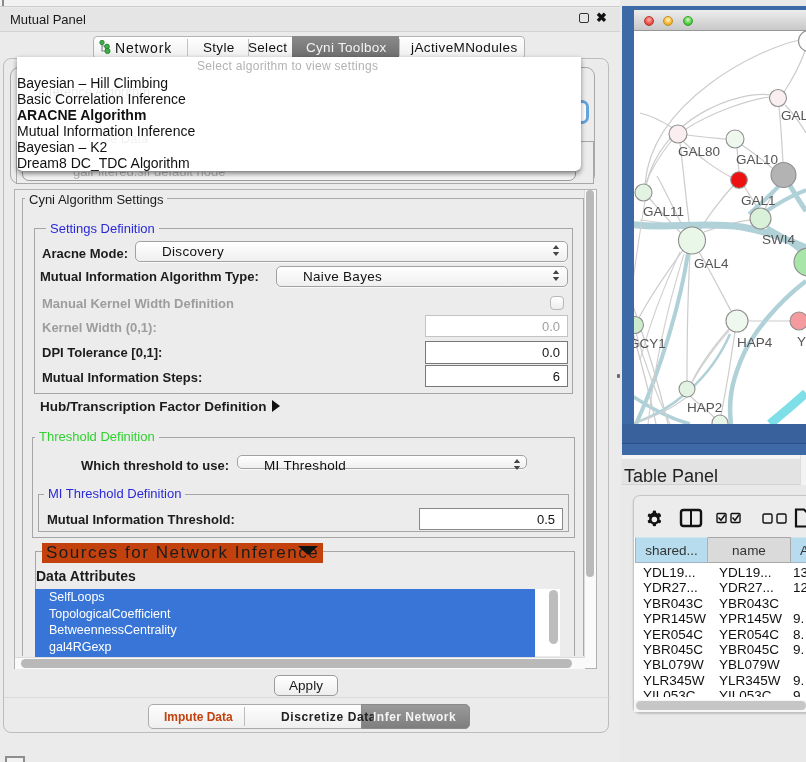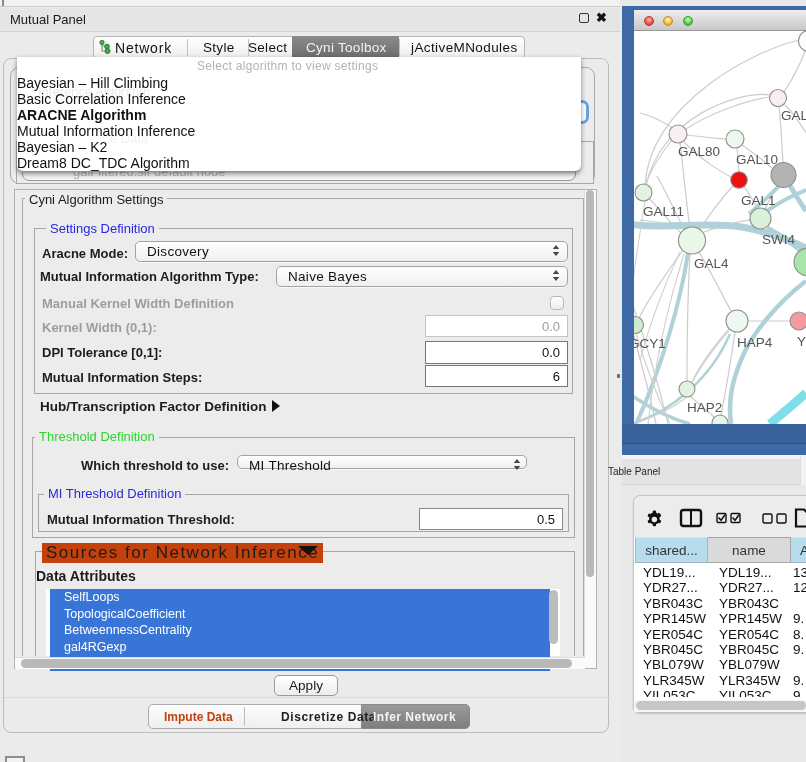--- a/index.html
+++ b/index.html
@@ -4,21 +4,21 @@
 <style>
   * { margin:0; padding:0; box-sizing:border-box; }
   html,body { width:806px; height:762px; overflow:hidden; }
   body { font-family:"Liberation Sans", sans-serif; background:#e9e9e9; position:relative; }
   .abs { position:absolute; }
   .lbl { font-weight:bold; color:#1c1c1c; font-size:13px; }
   .dis { color:#9d9d9d; }
   .combo {
     position:absolute; border:1px solid #a2a2a2; border-radius:5px;
     background:linear-gradient(#ffffff,#efefef);
-    font-size:13.5px; letter-spacing:0.3px; color:#111; line-height:19px; padding-left:11px;
+    font-size:13.5px; letter-spacing:0.3px; color:#111; line-height:19px; padding-left:26px;
     box-shadow:0 1px 0 rgba(255,255,255,.7);
   }
   .field {
     position:absolute; background:#fff; font-size:13px; color:#111;
     text-align:right; padding-right:7px;
   }
   .group { position:absolute; border:1px solid #a6a6a6; }
   .gtitle { position:absolute; background:#ececec; padding:0 4px; font-size:13px; }
 </style>
 </head>
@@ -106,21 +106,21 @@
 <div class="field" style="left:419px;top:508px;width:144px;height:22px;border:1px solid #888888;line-height:21px;">0.5</div>
 
 <div class="abs" style="left:35px;top:551px;width:540px;height:1px;background:#a6a6a6;"></div>
 <div class="abs" style="left:35px;top:551px;width:1px;height:105px;background:#a6a6a6;"></div>
 <div class="abs" style="left:574px;top:551px;width:1px;height:105px;background:#a6a6a6;"></div>
 <div class="gtitle" style="left:42px;top:543px;color:#1c1c1c;background:#c2410c;font-size:17px;letter-spacing:1.5px;">Sources for Network Inference</div>
 <div class="abs" style="left:298px;top:546px;width:0;height:0;border-top:9px solid #111;border-left:10px solid transparent;border-right:10px solid transparent;"></div>
 <div class="lbl abs" style="left:36px;top:568px;font-size:14px;">Data Attributes</div>
 
 <div class="abs" style="left:46px;top:589px;width:514px;height:67px;background:#ffffff;"></div>
-<div class="abs" style="left:50px;top:589px;width:500px;height:82px;background:#3875d7;color:#fff;font-size:12.5px;line-height:16.5px;padding-left:14px;">SelfLoops<br>TopologicalCoefficient<br>BetweennessCentrality<br>gal4RGexp</div>
+<div class="abs" style="left:35px;top:589px;width:500px;height:70px;background:#3875d7;color:#fff;font-size:12.5px;line-height:16.5px;padding-left:14px;">SelfLoops<br>TopologicalCoefficient<br>BetweennessCentrality<br>gal4RGexp</div>
 <div class="abs" style="left:549px;top:590px;width:9px;height:54px;background:#bdbdbd;border-radius:5px;"></div>
 
 <div class="abs" style="left:584px;top:190px;width:12px;height:478px;background:#fafafa;border-left:1px solid #dcdcdc;"></div>
 <div class="abs" style="left:586px;top:190px;width:8px;height:387px;background:#b9b9b9;border-radius:5px;"></div>
 
 <div class="abs" style="left:15px;top:657px;width:570px;height:12px;background:#fafafa;border-top:1px solid #dcdcdc;"></div>
 <div class="abs" style="left:21px;top:659px;width:551px;height:9px;background:#b9b9b9;border-radius:5px;"></div>
 
 <div class="abs" style="left:274px;top:675px;width:64px;height:21px;border:1px solid #9b9b9b;border-radius:5px;background:linear-gradient(#ffffff,#ededed);font-size:13.5px;color:#1a1a1a;text-align:center;line-height:20px;">Apply</div>
 
@@ -231,21 +231,21 @@
     <text x="694" y="268">GAL4</text>
     <text x="629" y="348">GCY1</text>
     <text x="737" y="347">HAP4</text>
     <text x="797" y="346">Y</text>
     <text x="687" y="412">HAP2</text>
   </g>
 </svg>
 
 <div class="abs" style="left:622px;top:455px;width:184px;height:5px;background:#f4f4f4;"></div>
 <div class="abs" style="left:622px;top:459px;width:184px;height:26px;background:#e3e3e3;border-bottom:1px solid #d2d2d2;"></div>
-<div class="abs" style="left:608px;top:466px;font-size:10px;color:#222;">Table Panel</div>
+<div class="abs" style="left:624px;top:466px;font-size:18px;color:#222;">Table Panel</div>
 <div class="abs" style="left:800px;top:455px;width:6px;height:30px;background:#f3f3f3;border-left:1px solid #dddddd;"></div>
 
 <div class="abs" style="left:633px;top:495px;width:180px;height:217px;background:#ececec;border:1px solid #c6c6c6;border-radius:7px;box-shadow:0 1.5px 2px rgba(0,0,0,0.18);"></div>
 
 <svg class="abs" style="left:640px;top:503px;" width="166" height="30" viewBox="0 0 166 30">
   <g fill="#111" transform="translate(14.5,15.5) scale(1.13) translate(-11.3,-14.6)">
     <path d="M14.5 9.6 l1.7 0.5 a6.5 6.5 0 0 1 1 2.4 l-1.5 1 a5 5 0 0 1 0 2 l1.5 1 a6.5 6.5 0 0 1 -1 2.4 l-1.7 -0.4 a5 5 0 0 1 -1.7 1 l-0.3 1.8 a6.5 6.5 0 0 1 -2.6 0 l-0.3 -1.8 a5 5 0 0 1 -1.7 -1 l-1.7 0.4 a6.5 6.5 0 0 1 -1 -2.4 l1.5 -1 a5 5 0 0 1 0 -2 l-1.5 -1 a6.5 6.5 0 0 1 1 -2.4 l1.7 0.5 a5 5 0 0 1 1.7 -1 l0.3 -1.9 a6.5 6.5 0 0 1 2.6 0 l0.3 1.9 a5 5 0 0 1 1.7 1 z M11.2 13 a2.5 2.5 0 1 0 0.01 0 z"></path>
   </g>
   <rect x="41" y="7" width="20" height="16" rx="2.5" fill="none" stroke="#111" stroke-width="2.4"></rect>
   <line x1="51" y1="7" x2="51" y2="23" stroke="#111" stroke-width="2"></line>

